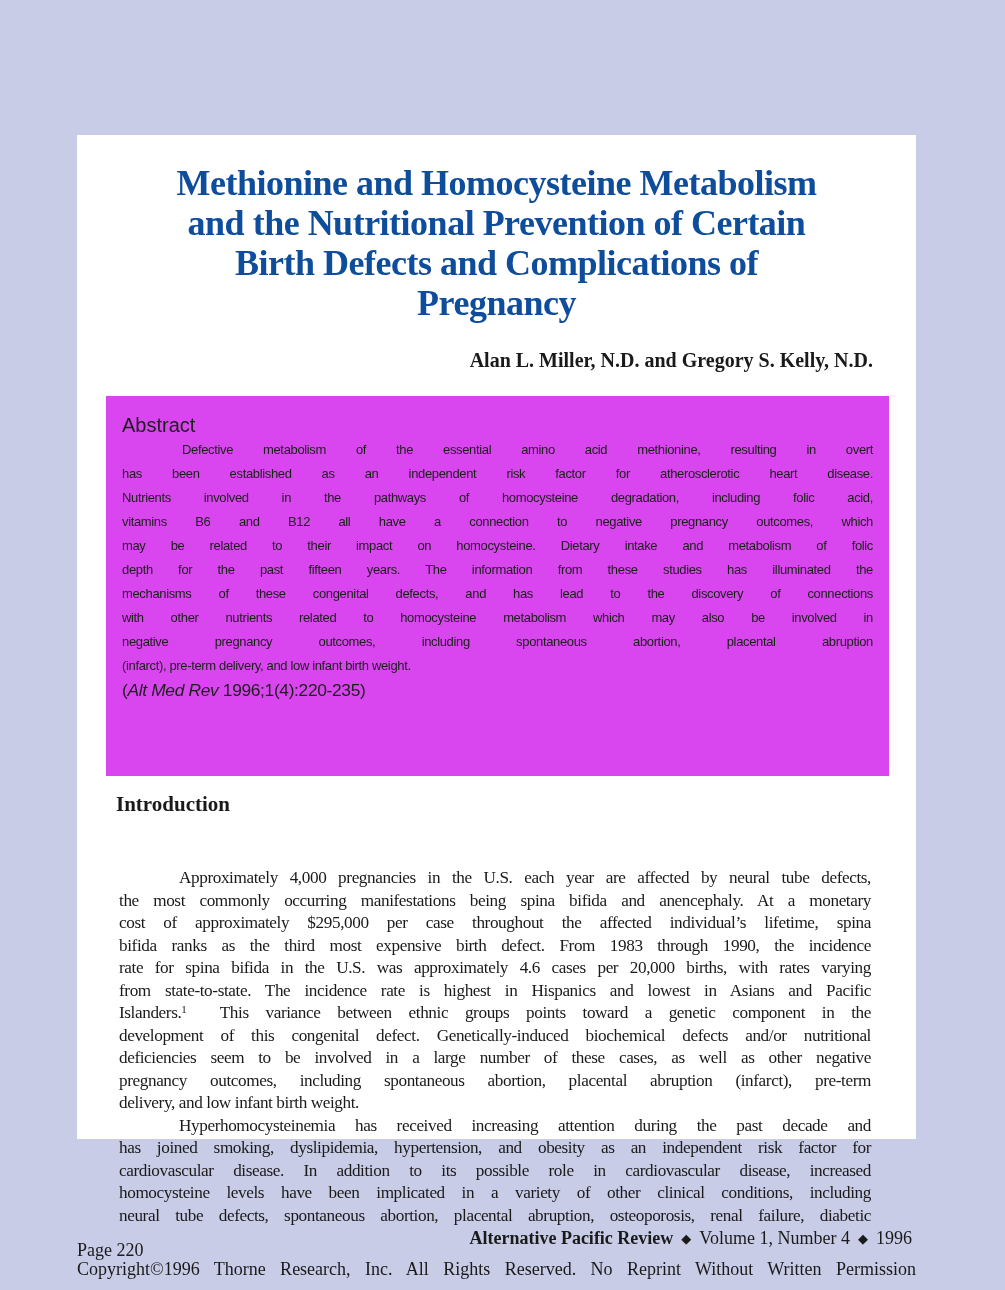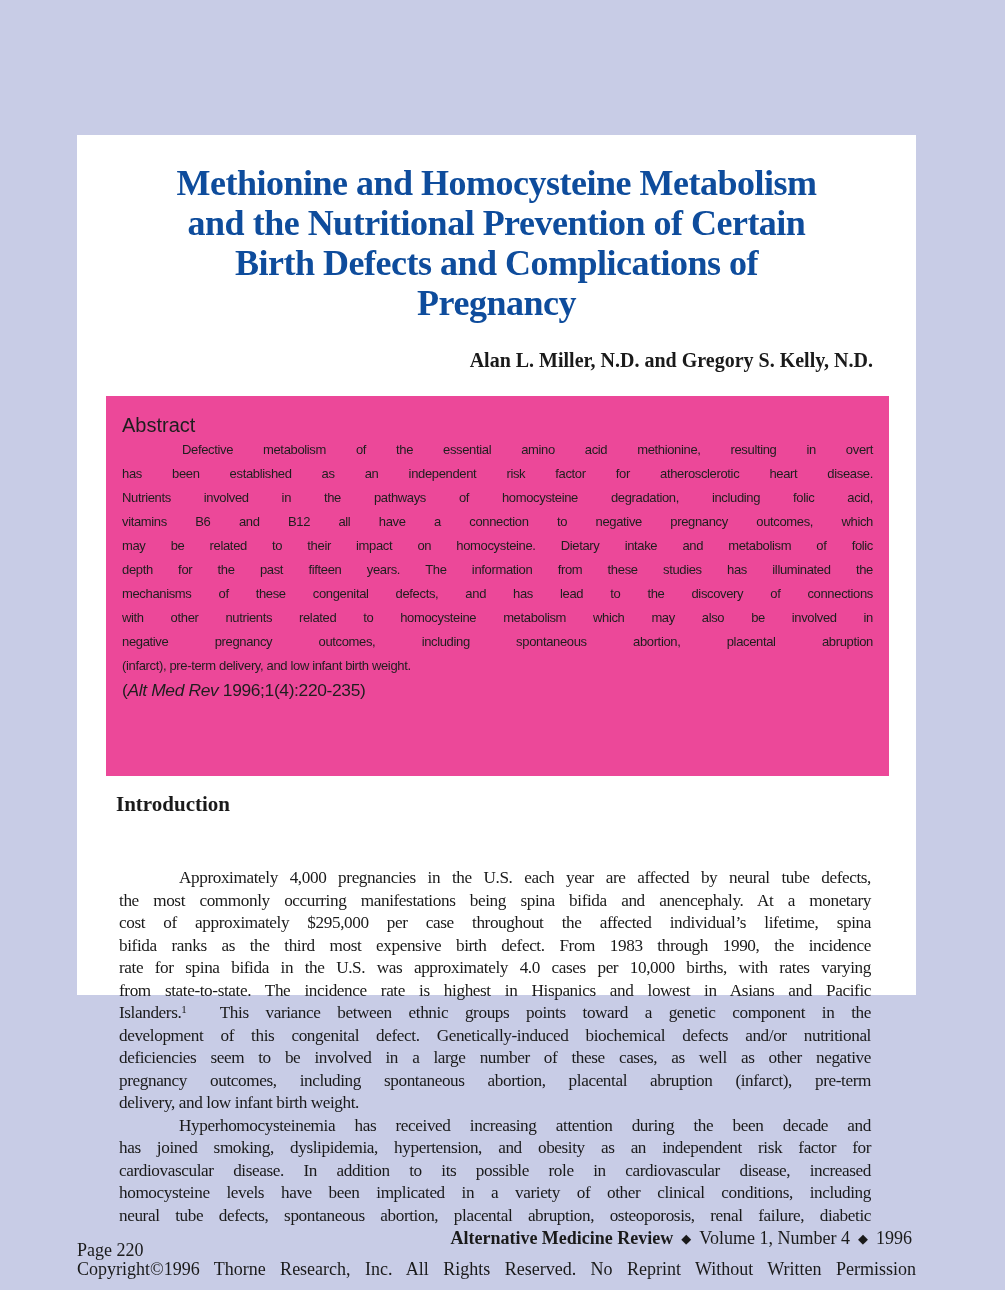--- a/index.html
+++ b/index.html
@@ -5,21 +5,21 @@
     html, body { margin: 0; padding: 0; }
     body {
       width: 1005px; height: 1290px;
       background: #c8cce6;
       position: relative;
       overflow: hidden;
     }
     .panel {
       position: absolute;
       left: 77px; top: 135px;
-      width: 839px; height: 860px;
+      width: 839px; height: 1004px;
       background: #ffffff;
     }
     .title {
       position: absolute;
       left: 0; top: 28px; width: 839px;
       text-align: center;
       color: #0e4c9c;
       font-family: "Liberation Serif", serif;
       font-weight: bold;
       font-size: 36px;
@@ -33,21 +33,21 @@
       font-family: "Liberation Serif", serif;
       font-weight: bold;
       font-size: 20px;
       color: #1a1a1a;
       white-space: nowrap;
     }
     .abstract {
       position: absolute;
       left: 29px; top: 261px;
       width: 783px; height: 380px;
-      background: #ec4899;
+      background: #d946ef;
       box-sizing: border-box;
       padding: 16px 16px 0 16px;
       font-family: "Liberation Sans", sans-serif;
       color: #1e1e1e;
     }
     .abstract-heading {
       font-size: 20px;
       line-height: 26px;
     }
     .abstract-line {
@@ -147,32 +147,32 @@
     <div class="citation"><span>(</span><i>Alt Med Rev</i><span> 1996;1(4):220-235)</span></div>
   </div>
 
   <div class="intro-heading">Introduction</div>
 
   <div class="intro-body">
     <div class="intro-line indent">Approximately 4,000 pregnancies in the U.S. each year are affected by neural tube defects,</div>
     <div class="intro-line">the most commonly occurring manifestations being spina bifida and anencephaly.  At a monetary</div>
     <div class="intro-line">cost of approximately $295,000 per case throughout the affected individual’s lifetime, spina</div>
     <div class="intro-line">bifida ranks as the third most expensive birth defect.  From 1983 through 1990, the incidence</div>
-    <div class="intro-line">rate for spina bifida in the U.S. was approximately 4.0 cases per 10,000 births, with rates varying</div>
+    <div class="intro-line">rate for spina bifida in the U.S. was approximately 4.6 cases per 20,000 births, with rates varying</div>
     <div class="intro-line">from state-to-state.  The incidence rate is highest in Hispanics and lowest in Asians and Pacific</div>
     <div class="intro-line"><span>Islanders.</span><sup>1</sup><span style="white-space:pre;">  This variance between ethnic groups points toward a genetic component in the</span></div>
     <div class="intro-line">development of this congenital defect.  Genetically-induced biochemical defects and/or nutritional</div>
     <div class="intro-line">deficiencies seem to be involved in a large number of these cases, as well as other negative</div>
     <div class="intro-line">pregnancy outcomes, including spontaneous abortion, placental abruption (infarct), pre-term</div>
     <div class="intro-line last">delivery, and low infant birth weight.</div>
-    <div class="intro-line indent">Hyperhomocysteinemia has received increasing attention during the been decade and</div>
+    <div class="intro-line indent">Hyperhomocysteinemia has received increasing attention during the past decade and</div>
     <div class="intro-line">has joined smoking, dyslipidemia, hypertension, and obesity as an independent risk factor for</div>
     <div class="intro-line">cardiovascular disease.  In addition to its possible role in cardiovascular disease, increased</div>
     <div class="intro-line">homocysteine levels have been implicated in a variety of other clinical conditions, including</div>
     <div class="intro-line">neural tube defects, spontaneous abortion, placental abruption, osteoporosis, renal failure, diabetic</div>
   </div>
 </div>
 
 <div class="footer-left">Page 220</div>
 <div class="footer-right">
-  <b>Alternative Medicine Review</b><span class="diamond">◆</span><span>Volume 1, Number 4</span><span class="diamond">◆</span><span>1996</span>
+  <b>Alternative Pacific Review</b><span class="diamond">◆</span><span>Volume 1, Number 4</span><span class="diamond">◆</span><span>1996</span>
 </div>
 <div class="copyright">Copyright©1996 Thorne Research, Inc. All Rights Reserved. No Reprint Without Written Permission</div>
 
 </body></html>

